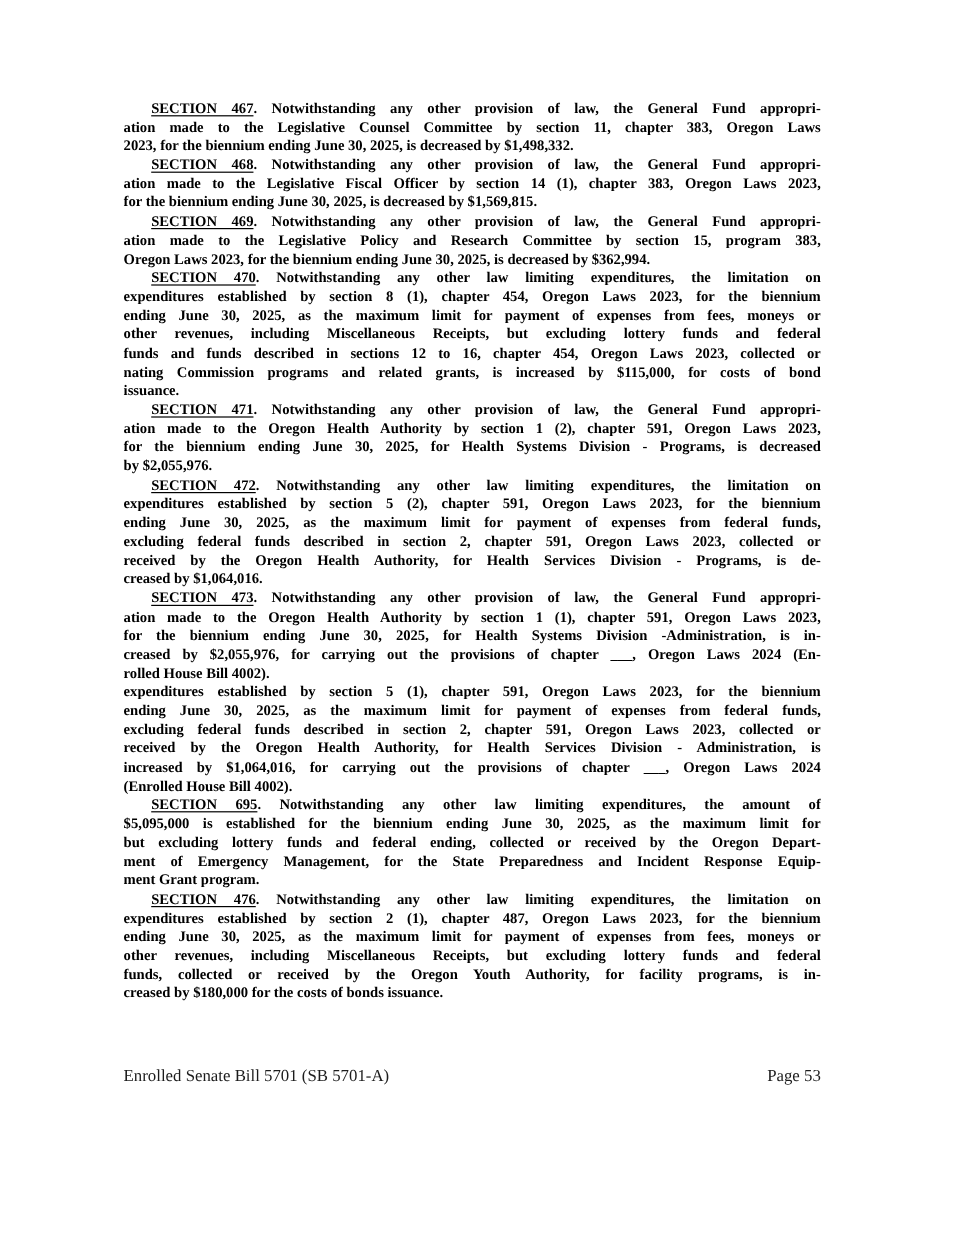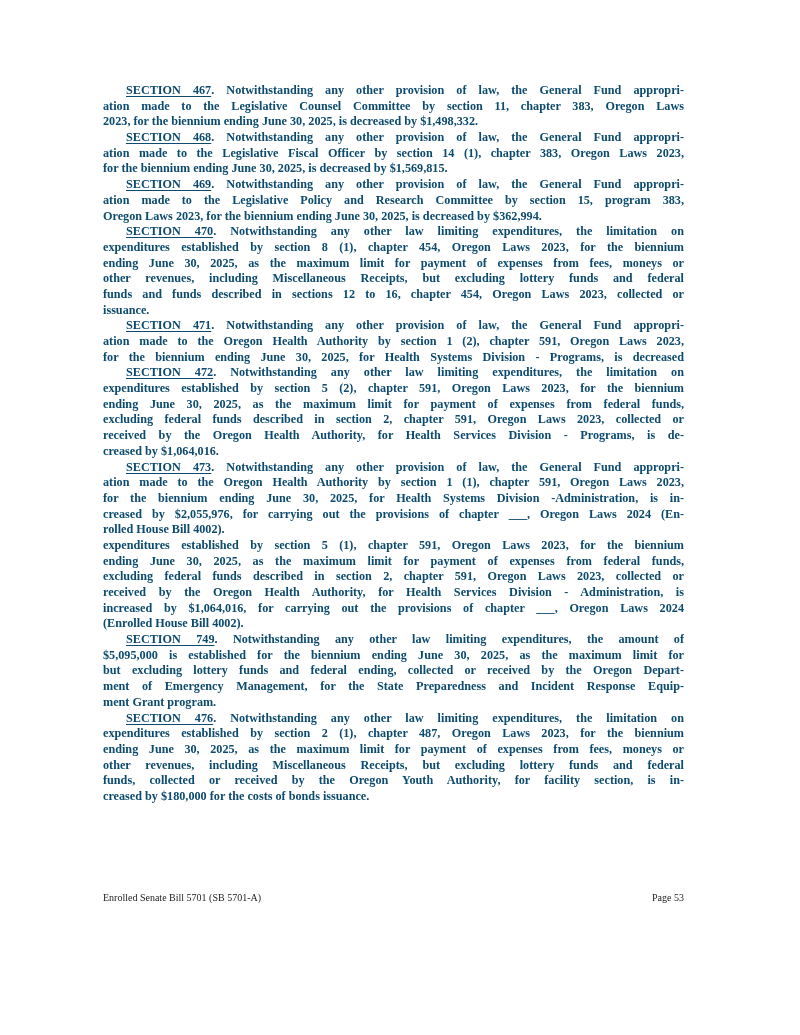--- a/index.html
+++ b/index.html
@@ -26,42 +26,42 @@
     margin: 0;
     padding: 0;
   }
   .line {
     font-size: 12.2px;
     font-weight: 700;
     line-height: 15.7px;
     height: 15.7px;
     overflow: hidden;
     white-space: normal;
-    color: #0c4a6e;
+    color: #000000;
   }
   .line.jfull {
     text-align: justify;
     text-align-last: justify;
   }
   .line.first {
     text-indent: 23px;
   }
   .seclabel {
     text-decoration: underline;
     text-decoration-thickness: 1.3px;
     text-underline-offset: 2px;
   }
   .footer {
     position: absolute;
     left: 103px;
     width: 581px;
     top: 890px;
     display: flex;
     justify-content: space-between;
-    font-size: 10px;
+    font-size: 14px;
     font-weight: 400;
     color: #1c1c1c;
     line-height: 15px;
   }
 </style>
 </head>
 <body>
 
 <div class="page">
   <div class="text-block">
@@ -79,26 +79,28 @@
         <div class="line jfull first"><span class="seclabel">SECTION 469</span>. Notwithstanding any other provision of law, the General Fund appropri-</div>
         <div class="line jfull">ation made to the Legislative Policy and Research Committee by section 15, program 383,</div>
         <div class="line">Oregon Laws 2023, for the biennium ending June 30, 2025, is decreased by $362,994.</div>
       </div>
       <div class="para">
         <div class="line jfull first"><span class="seclabel">SECTION 470</span>. Notwithstanding any other law limiting expenditures, the limitation on</div>
         <div class="line jfull">expenditures established by section 8 (1), chapter 454, Oregon Laws 2023, for the biennium</div>
         <div class="line jfull">ending June 30, 2025, as the maximum limit for payment of expenses from fees, moneys or</div>
         <div class="line jfull">other revenues, including Miscellaneous Receipts, but excluding lottery funds and federal</div>
         <div class="line jfull">funds and funds described in sections 12 to 16, chapter 454, Oregon Laws 2023, collected or</div>
+        <div class="line jfull">nating Commission programs and related grants, is increased by $115,000, for costs of bond</div>
         <div class="line">issuance.</div>
       </div>
       <div class="para">
         <div class="line jfull first"><span class="seclabel">SECTION 471</span>. Notwithstanding any other provision of law, the General Fund appropri-</div>
         <div class="line jfull">ation made to the Oregon Health Authority by section 1 (2), chapter 591, Oregon Laws 2023,</div>
         <div class="line jfull">for the biennium ending June 30, 2025, for Health Systems Division - Programs, is decreased</div>
+        <div class="line">by $2,055,976.</div>
       </div>
       <div class="para">
         <div class="line jfull first"><span class="seclabel">SECTION 472</span>. Notwithstanding any other law limiting expenditures, the limitation on</div>
         <div class="line jfull">expenditures established by section 5 (2), chapter 591, Oregon Laws 2023, for the biennium</div>
         <div class="line jfull">ending June 30, 2025, as the maximum limit for payment of expenses from federal funds,</div>
         <div class="line jfull">excluding federal funds described in section 2, chapter 591, Oregon Laws 2023, collected or</div>
         <div class="line jfull">received by the Oregon Health Authority, for Health Services Division - Programs, is de-</div>
         <div class="line">creased by $1,064,016.</div>
       </div>
       <div class="para">
@@ -110,32 +112,32 @@
       </div>
       <div class="para">
         <div class="line jfull">expenditures established by section 5 (1), chapter 591, Oregon Laws 2023, for the biennium</div>
         <div class="line jfull">ending June 30, 2025, as the maximum limit for payment of expenses from federal funds,</div>
         <div class="line jfull">excluding federal funds described in section 2, chapter 591, Oregon Laws 2023, collected or</div>
         <div class="line jfull">received by the Oregon Health Authority, for Health Services Division - Administration, is</div>
         <div class="line jfull">increased by $1,064,016, for carrying out the provisions of chapter ___, Oregon Laws 2024</div>
         <div class="line">(Enrolled House Bill 4002).</div>
       </div>
       <div class="para">
-        <div class="line jfull first"><span class="seclabel">SECTION 749</span>. Notwithstanding any other law limiting expenditures, the amount of</div>
+        <div class="line jfull first"><span class="seclabel">SECTION 695</span>. Notwithstanding any other law limiting expenditures, the amount of</div>
         <div class="line jfull">$5,095,000 is established for the biennium ending June 30, 2025, as the maximum limit for</div>
         <div class="line jfull">but excluding lottery funds and federal ending, collected or received by the Oregon Depart-</div>
         <div class="line jfull">ment of Emergency Management, for the State Preparedness and Incident Response Equip-</div>
         <div class="line">ment Grant program.</div>
       </div>
       <div class="para">
         <div class="line jfull first"><span class="seclabel">SECTION 476</span>. Notwithstanding any other law limiting expenditures, the limitation on</div>
         <div class="line jfull">expenditures established by section 2 (1), chapter 487, Oregon Laws 2023, for the biennium</div>
         <div class="line jfull">ending June 30, 2025, as the maximum limit for payment of expenses from fees, moneys or</div>
         <div class="line jfull">other revenues, including Miscellaneous Receipts, but excluding lottery funds and federal</div>
-        <div class="line jfull">funds, collected or received by the Oregon Youth Authority, for facility section, is in-</div>
+        <div class="line jfull">funds, collected or received by the Oregon Youth Authority, for facility programs, is in-</div>
         <div class="line">creased by $180,000 for the costs of bonds issuance.</div>
       </div>
     </div>
   <div class="footer">
     <span>Enrolled Senate Bill 5701 (SB 5701-A)</span>
     <span>Page 53</span>
   </div>
 </div>
 
 </body></html>

